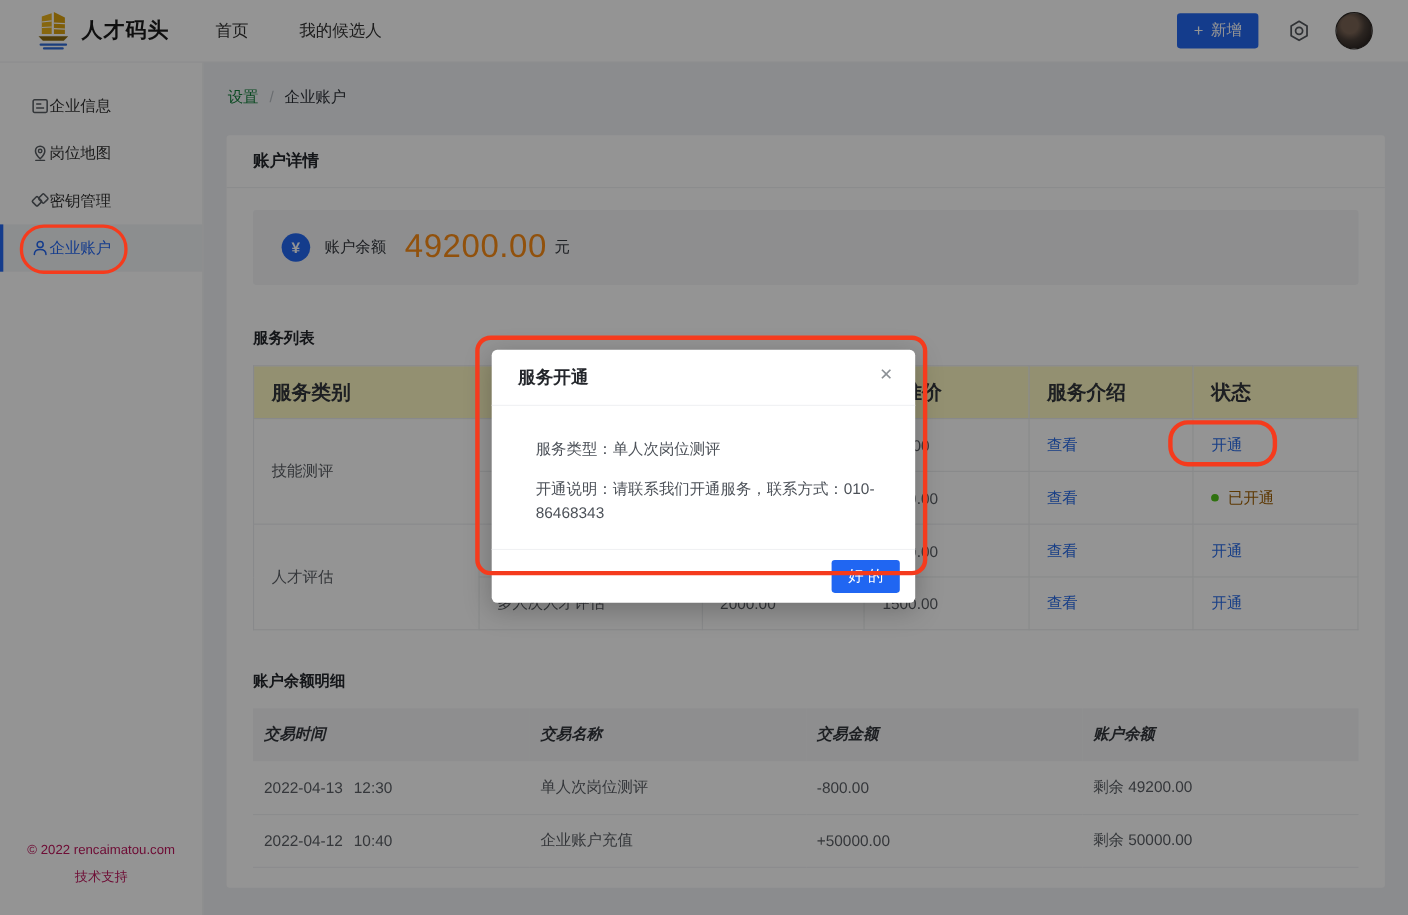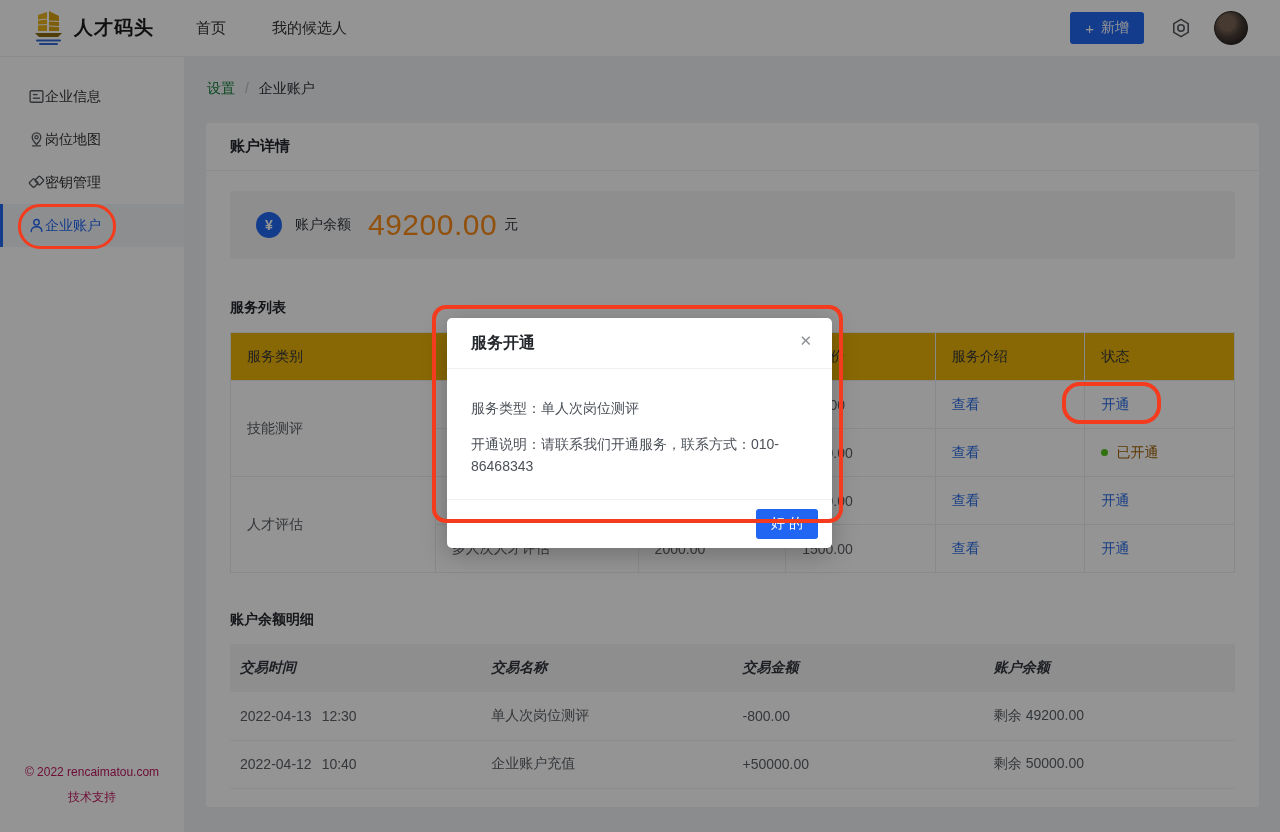--- a/index.html
+++ b/index.html
@@ -66,21 +66,21 @@
   .yen-badge {
     width:26px; height:26px; border-radius:50%; background:#2468f2; color:#fff;
     display:flex; align-items:center; justify-content:center; font-size:14px; font-weight:bold;
   }
   .balance-label { margin-left:13px; color:#33363c; }
   .balance-value { margin-left:17px; font-size:30px; color:#fa8c16; letter-spacing:.5px; }
   .balance-unit { margin-left:7px; color:#33363c; }
   .section-title { font-weight:bold; color:#23262b; margin-bottom:15px; }
   table { width:100%; border-collapse:collapse; table-layout:fixed; }
   .svc-table th, .svc-table td { border:1px solid #ebedef; height:48px; padding:0 16px; text-align:left; font-weight:normal; }
-  .svc-table th { background:#eab308; color:#33363c; font-weight:normal; font-size:14px; }
+  .svc-table th { background:#fef9c3; color:#33363c; font-weight:bold; font-size:18px; }
   .svc-table td { color:#5c6066; }
   .txn-table { margin-top:0; }
   .txn-table th, .txn-table td { height:48px; padding:0 10px; text-align:left; }
   .txn-table th { background:#f4f5f7; color:#33363c; font-weight:bold;font-style:italic; }
   .txn-table td { color:#5c6066; border-bottom:1px solid #f0f1f3; }
   .txn-sec { margin-top:38px; }
   .link { color:#2b6de8; cursor:pointer; text-decoration:none; }
   .status-on { color:#a16207; display:flex; align-items:center; gap:8px; }
   .dot { width:7px; height:7px; border-radius:50%; background:#52c41a; display:inline-block; }
   .date-gap { display:inline-block; width:10px; }
@@ -88,21 +88,21 @@
   .mask { position:absolute; inset:0; background:rgba(0,0,0,.42); z-index:10; }
   .modal {
     position:absolute; left:447px; top:318px; width:385px; z-index:11;
     background:#fff; border-radius:5px; box-shadow:0 6px 24px rgba(0,0,0,.25);
   }
   .modal-header { position:relative; padding:15px 24px 14px; border-bottom:1px solid #f0f1f3; }
   .modal-title { font-size:16px; font-weight:bold; color:#23262b; }
   .modal-close {
     position:absolute; right:20px; top:15px; color:#8c9196; font-size:15px; cursor:pointer; line-height:1;
   }
-  .modal-body { padding:20px 24px 22px; color:#4c5158; }
+  .modal-body { padding:20px 24px 22px; color:#4c5158;margin-left:16px; }
   .modal-body p { margin-top:8px; margin-bottom:14px; line-height:22px; }
   .modal-body p + p { margin-bottom:0; }
   .modal-footer { border-top:1px solid #f0f1f3; padding:9px 14px; text-align:right; }
   .btn-ok {
     background:#2066f2; color:#fff; border:none; border-radius:3px;
     padding:6px 15px; font-size:14px; cursor:pointer;
   }
   
   .ann { position:absolute; border:4px solid #f53b1d; background:transparent; z-index:12; pointer-events:none; }
   .ann-sidebar { left:18px; top:204px; width:98px; height:45px; border-radius:22px; border-width:3px; }

